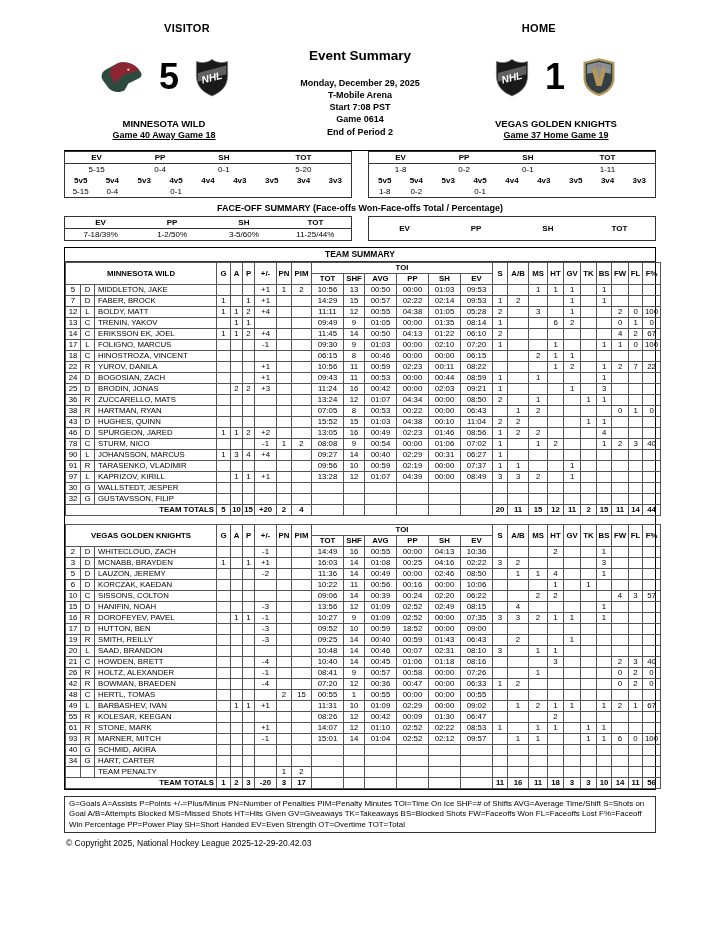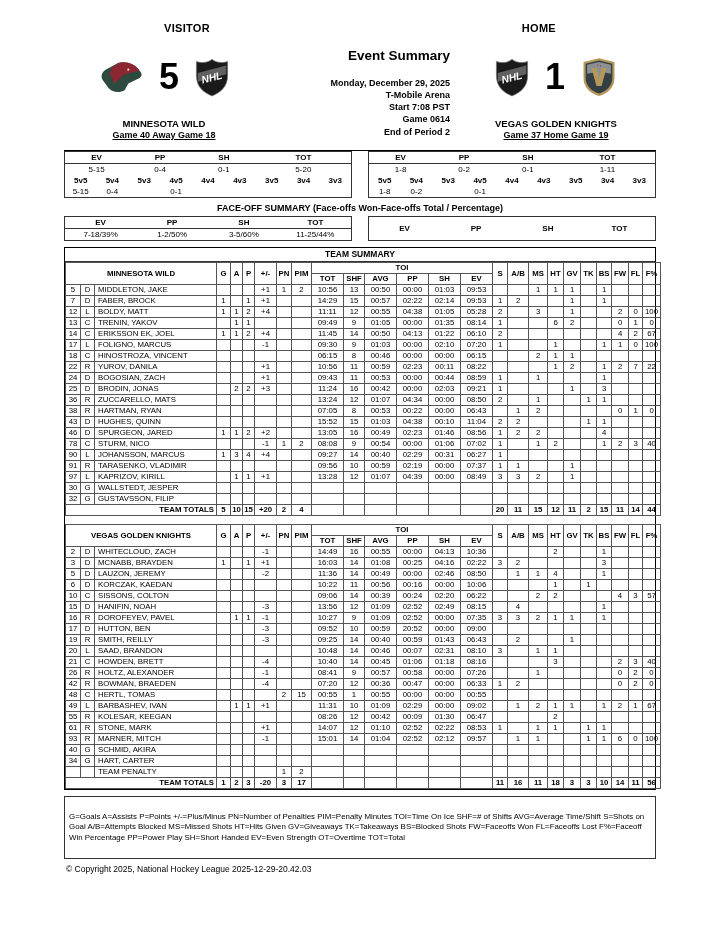--- a/index.html
+++ b/index.html
@@ -7,21 +7,21 @@
   .page{padding:22px 64px 0 64px;width:592px;}
   
   .top-labels{display:flex;justify-content:space-between;padding:0 100px;margin-bottom:12px;}
   .top-labels div{font-weight:bold;font-size:11px;letter-spacing:.3px;}
   .score-row{display:flex;justify-content:space-between;align-items:flex-start;}
   .team-block{width:200px;text-align:center;}
   .logo-line{display:flex;align-items:center;justify-content:center;gap:16px;height:62px;}
   .big-score{font-size:36px;font-weight:bold;line-height:1;}
   .team-name-line{font-weight:bold;font-size:9.5px;margin-top:10px;}
   .game-line{font-weight:bold;font-size:9px;margin-top:1px;text-decoration:underline;}
-  .center-block{width:180px;text-align:right;}
+  .center-block{width:180px;text-align:center;}
   .evt-title{font-weight:bold;font-size:13.5px;margin-top:2px;margin-bottom:14px;}
   .evt-line{font-weight:bold;font-size:9px;line-height:1.35;}
   .hr{border-top:1.5px solid #000;margin-top:10px;}
   
   .sec-title{text-align:center;font-weight:bold;font-size:9px;margin:5px 0 3px 0;}
   
   .pair{display:flex;justify-content:space-between;}
   .pair > table{width:288px;border-collapse:collapse;table-layout:fixed;font-size:8px;}
   .mini{border:1px solid #333;}
   .mini th,.mini td{padding:0;text-align:center;height:11px;line-height:11px;font-size:8px;white-space:nowrap;}
@@ -31,21 +31,21 @@
   .ts-box{border:1.2px solid #000;margin-top:6px;}
   .ts-title{text-align:center;font-weight:bold;font-size:8.5px;height:13px;line-height:13px;border-bottom:1px solid #333;}
   table.roster{width:100%;border-collapse:collapse;table-layout:fixed;font-size:7.8px;}
   table.roster th,table.roster td{border:1px solid #555;padding:0 1px;text-align:center;height:10px;line-height:10px;white-space:nowrap;overflow:hidden;font-size:7.8px;}
   table.roster th{font-weight:bold;}
   table.roster td.name-cell{text-align:left;padding-left:3px;}
   table.roster td.totals-label{text-align:right;font-weight:bold;padding-right:2px;}
   table.roster td.totals-val{font-weight:bold;}
   .table-gap{height:8px;}
   
-  .legend{border:1px solid #333;margin-top:6px;padding:15px 4px;font-size:7.9px;line-height:1.3;}
+  .legend{border:1px solid #333;margin-top:6px;padding:2px 4px;font-size:7.9px;line-height:1.3;}
   .copyright{font-size:8.5px;margin-top:5px;padding-left:2px;}
   svg{display:block;}
 </style>
 </head>
 <body>
 
 <div class="page">
 
   <div class="top-labels">
     <div>VISITOR</div>
@@ -1111,21 +1111,21 @@
             <td class="name-cell">HUTTON, BEN</td>
             <td></td>
             <td></td>
             <td></td>
             <td>-3</td>
             <td></td>
             <td></td>
             <td>09:52</td>
             <td>10</td>
             <td>00:59</td>
-            <td>20:52</td>
+            <td>18:52</td>
             <td>00:00</td>
             <td>09:00</td>
             <td></td>
             <td></td>
             <td></td>
             <td></td>
             <td></td>
             <td></td>
             <td></td>
             <td></td>

